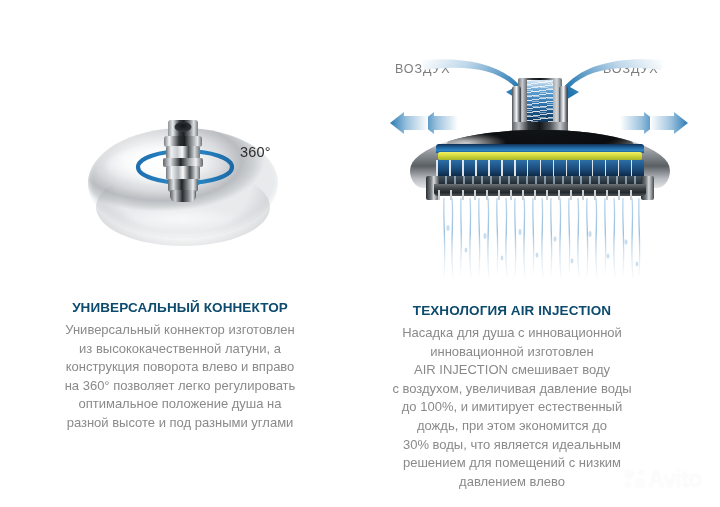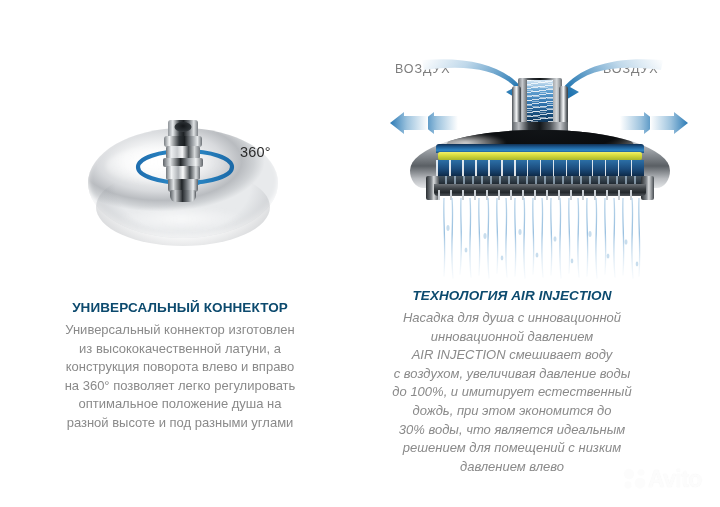--- a/index.html
+++ b/index.html
@@ -200,21 +200,21 @@
   }
   .side-post-l { left:26px; }
   .side-post-r { left:241px; }
 
   
   #spray { position:absolute; left:38px; top:120px; width:206px; height:82px; }
 
   
   .txt-block { position:absolute; width:300px; text-align:center; }
   #txt-left  { left:30px;  top:288px; }
-  #txt-right { left:362px; top:288px;font-style:italic; }
+  #txt-right { left:362px; top:303px; }
   .blk-title {
     font-size:13.5px; font-weight:bold; color:#0c4a6e;
     letter-spacing:.1px; margin-bottom:6px;
   }
   .blk-body {
     font-size:13px; color:#8a8a8a; line-height:18.6px;
   }
   .blk-body div { white-space:nowrap; }
 
   
@@ -401,21 +401,21 @@
           <ellipse cx="188" cy="44" rx="1.5" ry="2.8"></ellipse>
             <ellipse cx="199" cy="66" rx="1.3" ry="2.4"></ellipse>
         </g>
       </svg>
     </div>
 
     <div class="txt-block" id="txt-right" style="left:2px">
       <div class="blk-title">ТЕХНОЛОГИЯ AIR INJECTION</div>
       <div class="blk-body" id="right-body">
           <div>Насадка для душа с инновационной</div>
-          <div>инновационной давлением</div>
+          <div>инновационной изготовлен</div>
           <div>AIR INJECTION смешивает воду</div>
           <div>с воздухом, увеличивая давление воды</div>
           <div>до 100%, и имитирует естественный</div>
           <div>дождь, при этом экономится до</div>
           <div>30% воды, что является идеальным</div>
           <div>решением для помещений с низким</div>
           <div>давлением влево</div>
         </div>
     </div>
   </div>

